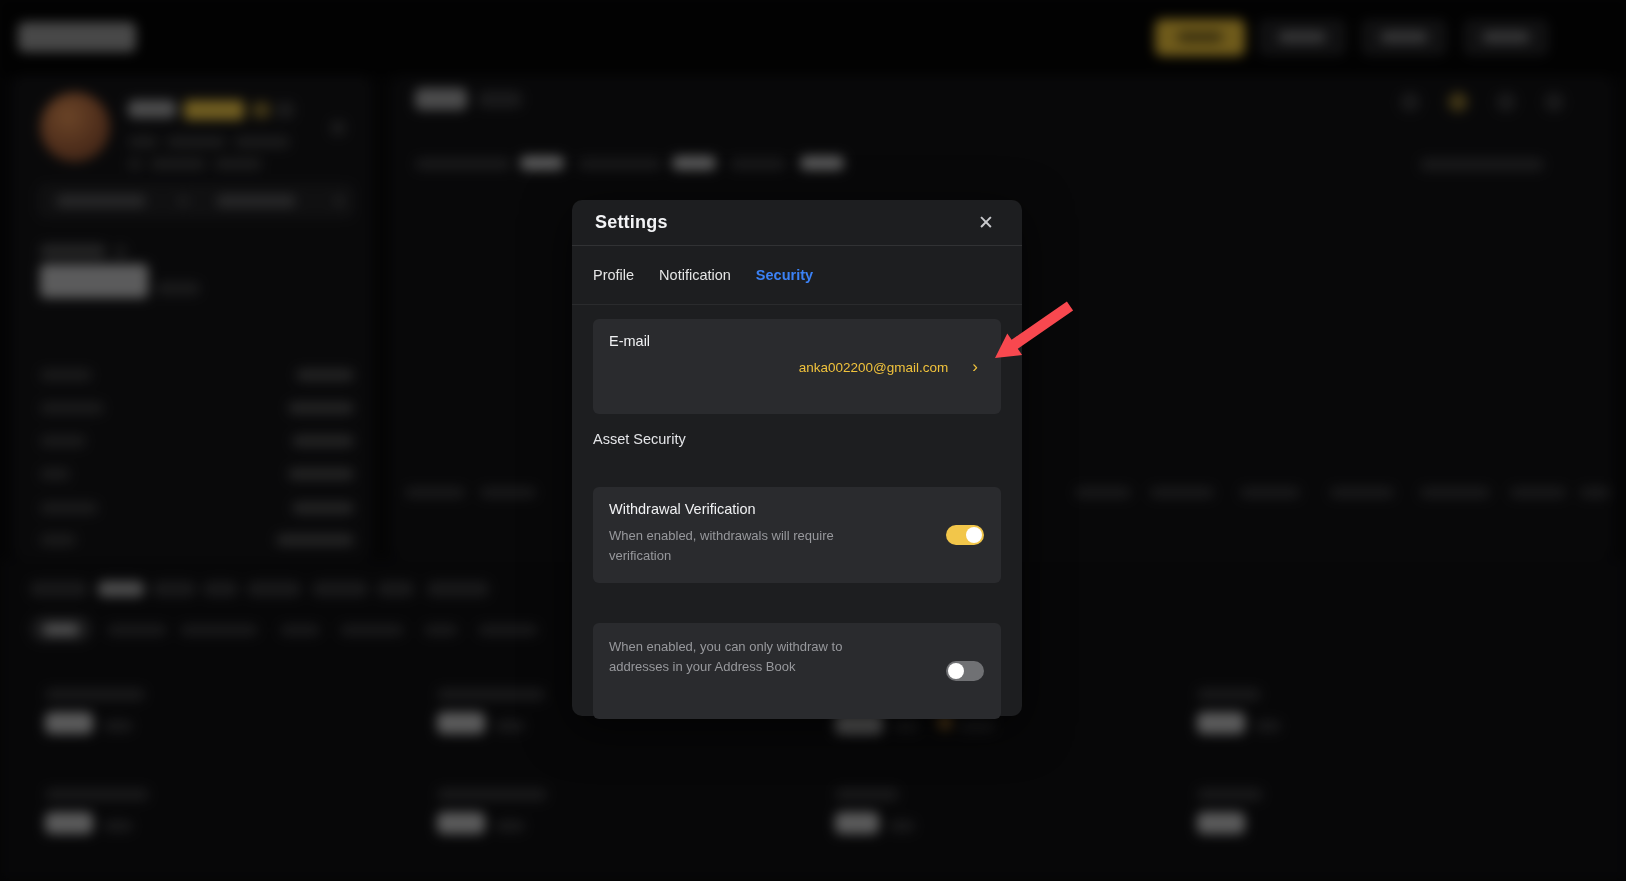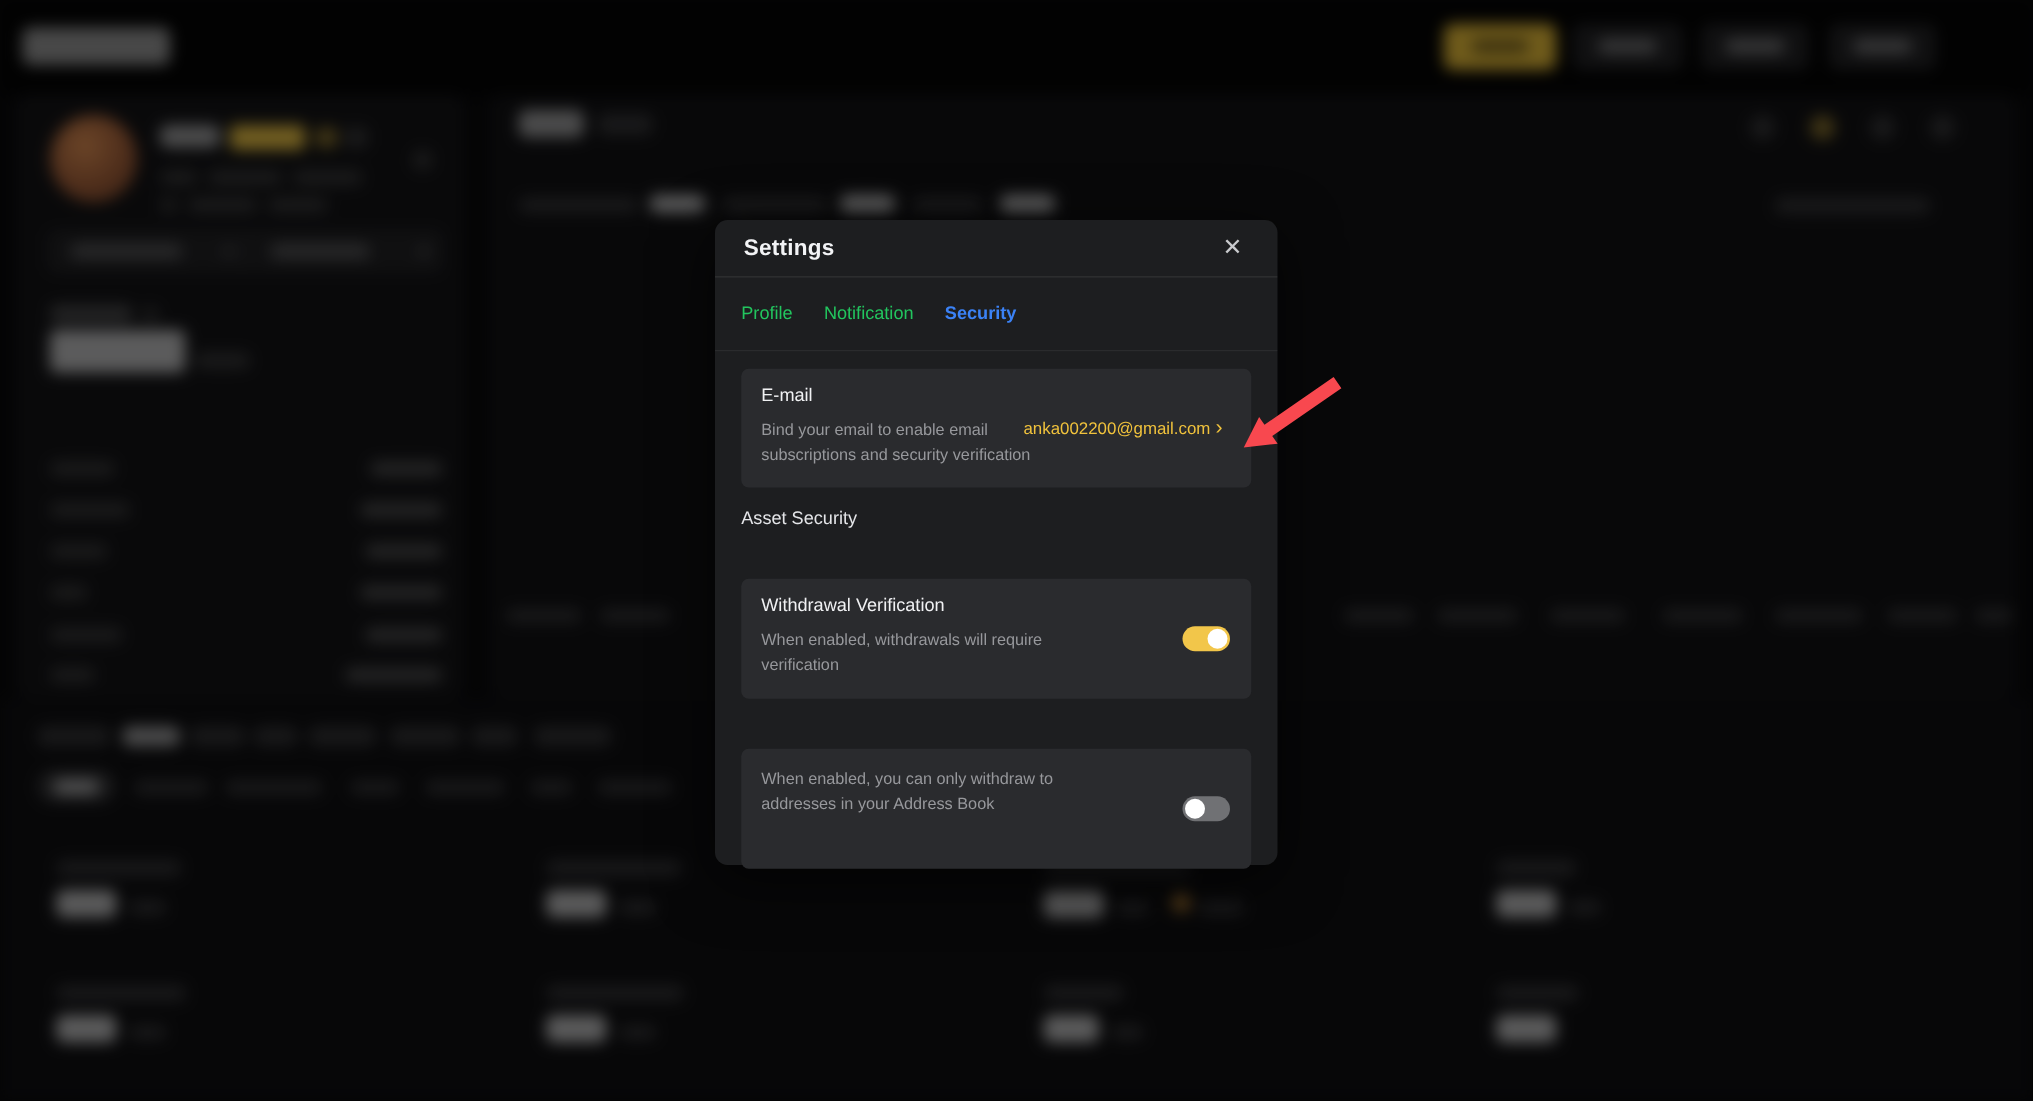--- a/index.html
+++ b/index.html
@@ -17,42 +17,42 @@
   .ph-gold   { background:rgba(233,191,64,0.85); }
   .ph-golddim{ background:rgba(233,191,64,0.45); }
   .navbtn { position:absolute; border-radius:7px; background:#1b1b1d; }
   .navbtn.primary { background:#c7a22e; }
   .avatar { position:absolute; border-radius:50%;
             background:radial-gradient(circle at 40% 35%, #c07a45 0%, #8a4f2e 55%, #5e3620 100%); }
   .dot { position:absolute; border-radius:50%; }
   #overlay { position:absolute; inset:0; background:rgba(4,4,5,0.45); }
 
   
-  #settings-modal { position:absolute; left:572px; top:176px; width:450px; height:516px;
+  #settings-modal { position:absolute; left:572px; top:200px; width:450px; height:516px;
     background:#1d1e20; border-radius:10px; box-shadow:0 12px 48px rgba(0,0,0,0.65);
     color:#f2f3f5; }
   .modal-header { height:46px; display:flex; align-items:center; justify-content:space-between;
     padding:0 24px 0 23px; border-bottom:1px solid rgba(255,255,255,0.09); }
   .modal-title { font-size:18px; font-weight:700; letter-spacing:0.2px; }
   .close-btn { width:24px; height:24px; display:flex; align-items:center; justify-content:center;
     color:#c9cacd; font-size:19px; cursor:pointer; line-height:1; }
   .tabs { display:flex; gap:25px; padding:0 21px; height:59px; align-items:center;
     border-bottom:1px solid rgba(255,255,255,0.06); }
-  .tab { font-size:14.5px; color:#22c55e; cursor:pointer; }
+  .tab { font-size:14.5px; color:#e5e5e5; cursor:pointer; }
   .tab.active { color:#3b82f6; font-weight:700; }
   .modal-body { padding:14px 21px 0 21px; }
   .section-heading { font-size:14.5px; color:#e4e5e8; margin:13px 0 11px 0; }
   .setting-card { background:#2a2b2e; border-radius:6px; padding:14px 16px;
     position:relative; margin-bottom:0; }
   .card-title { font-size:14.5px; color:#f0f1f3; margin-bottom:9px; }
   .card-desc { font-size:13px; line-height:20px; color:#97989c; max-width:238px; }
   .card-email { height:95px; }
   .card-row { height:96px; margin-bottom:16px;margin-top:40px; }
   .email-value-wrap { position:absolute; right:23px; top:50%; transform:translateY(-50%);
-    display:flex; align-items:center; gap:4px; cursor:pointer;text-align:right; }
+    display:flex; align-items:center; gap:24px; cursor:pointer;text-align:right; }
   .email-value { font-size:13.5px; color:#f0c23c; }
   .email-chevron { color:#f0c23c; font-size:17px; line-height:1; transform:translateY(-1px); }
   .toggle { position:absolute; right:17px; top:50%; transform:translateY(-50%);
     width:38px; height:20px; border-radius:10px; cursor:pointer; }
   .toggle .knob { position:absolute; top:2px; width:16px; height:16px; border-radius:50%; background:#ffffff; }
   .toggle.on { background:#f2c64a; } .toggle.on .knob { right:2px; }
   .toggle.off { background:#707174; } .toggle.off .knob { left:2px; }
 
   
   #annotation-arrow { position:absolute; left:975px; top:296px; pointer-events:none; }
@@ -216,21 +216,20 @@
     <div class="tabs">
       <div class="tab">Profile</div>
       <div class="tab">Notification</div>
       <div class="tab active">Security</div>
     </div>
 
     <div class="modal-body">
 
       <div class="setting-card card-email">
         <div class="card-title">E-mail</div>
-        <div class="card-desc">Bind your email to enable email subscriptions and security verification</div>
         <div class="email-value-wrap">
           <span class="email-value">anka002200@gmail.com</span>
           <span class="email-chevron">›</span>
         </div>
       </div>
 
       <div class="section-heading" style="margin-top:17px;">Asset Security</div>
 
       <div class="setting-card card-row">
         <div class="card-title">Withdrawal Verification</div>

